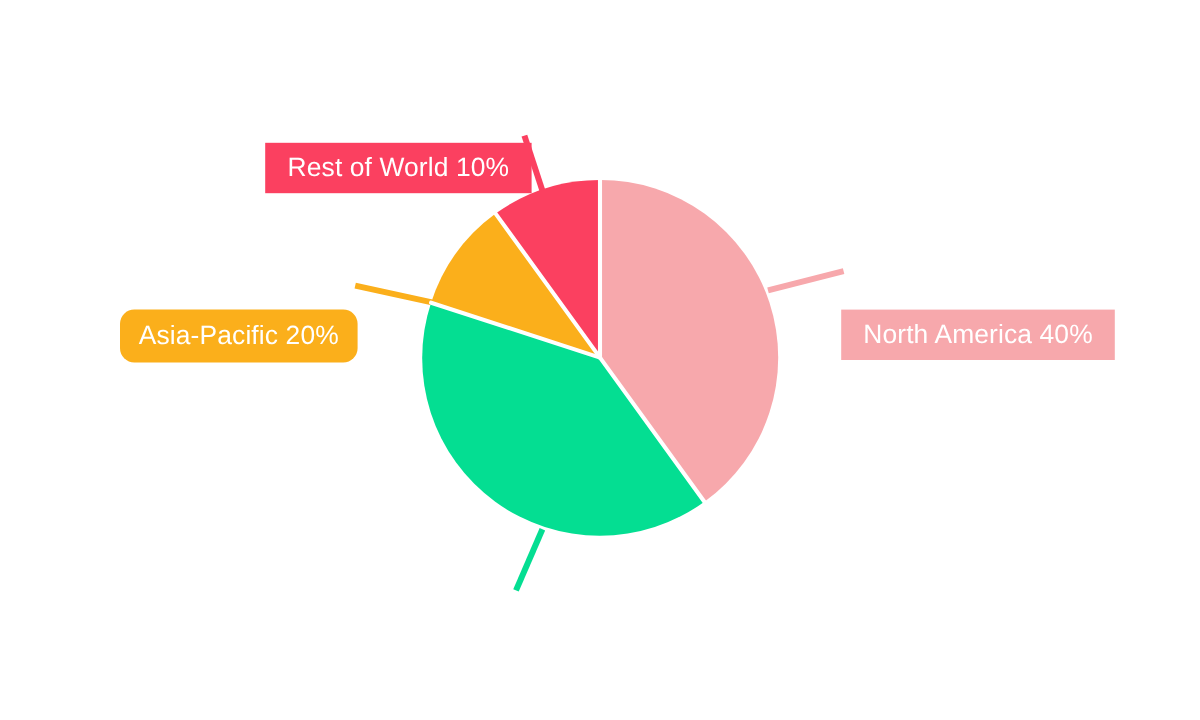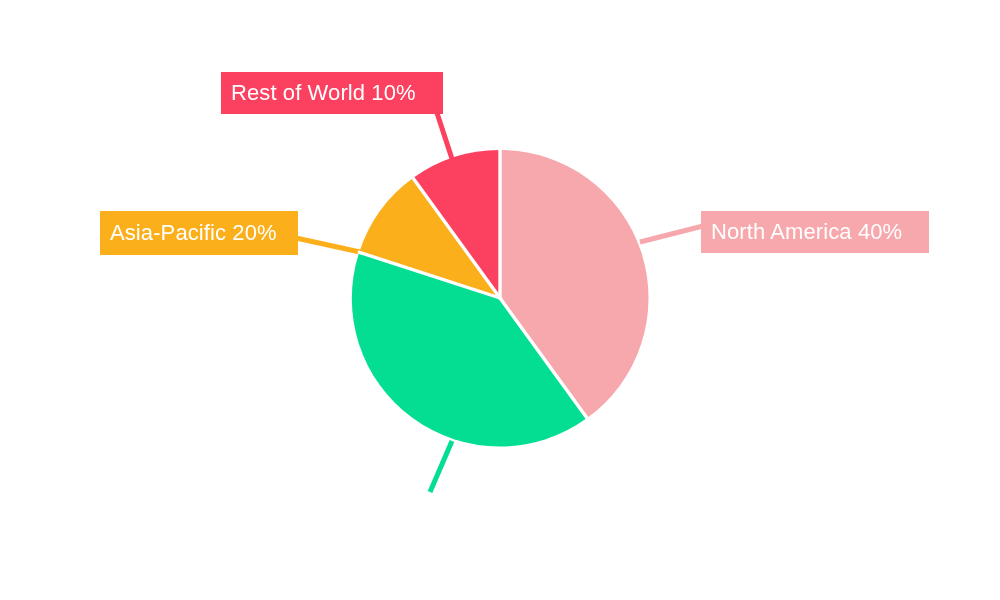--- a/index.html
+++ b/index.html
@@ -25,31 +25,32 @@
     left: 0;
     top: 0;
     width: 1000px;
     height: 600px;
     display: block;
   }
   .callout-label {
     position: absolute;
     display: flex;
     align-items: center;
-    justify-content: flex-start;
+    justify-content: center;
     box-sizing: border-box;
     color: #ffffff;
     font-size: 22px;
     font-family: "Liberation Sans", "DejaVu Sans", sans-serif;
     font-weight: 400;
     line-height: 1;
     letter-spacing: 0.1px;
     white-space: nowrap;
     padding: 0 10px;
     user-select: none;
+    margin-top: 47px;
   }
   #label-north-america {
     left: 701px;
     top: 211px;
     width: 228px;
     height: 42px;
   }
   #label-europe {
     left: 288px;
     top: 487px;
@@ -101,21 +102,21 @@
       <line x1="500" y1="298" x2="413.00" y2="178.00"></line>
     </g>
 
   </svg>
 
   <div class="callout-label" id="label-north-america" style="background:#f7a8ac;">
     <span>North America 40%</span>
   </div>
 
 
-  <div class="callout-label" id="label-asia-pacific" style="background:#fbaf1b;">
+  <div class="callout-label" id="label-asia-pacific" style="background:#fbaf1b;border-radius:12px;">
     <span>Asia-Pacific 20%</span>
   </div>
 
   <div class="callout-label" id="label-rest-of-world" style="background:#fb4060;">
     <span>Rest of World 10%</span>
   </div>
 
 </div>
 
 </body></html>

